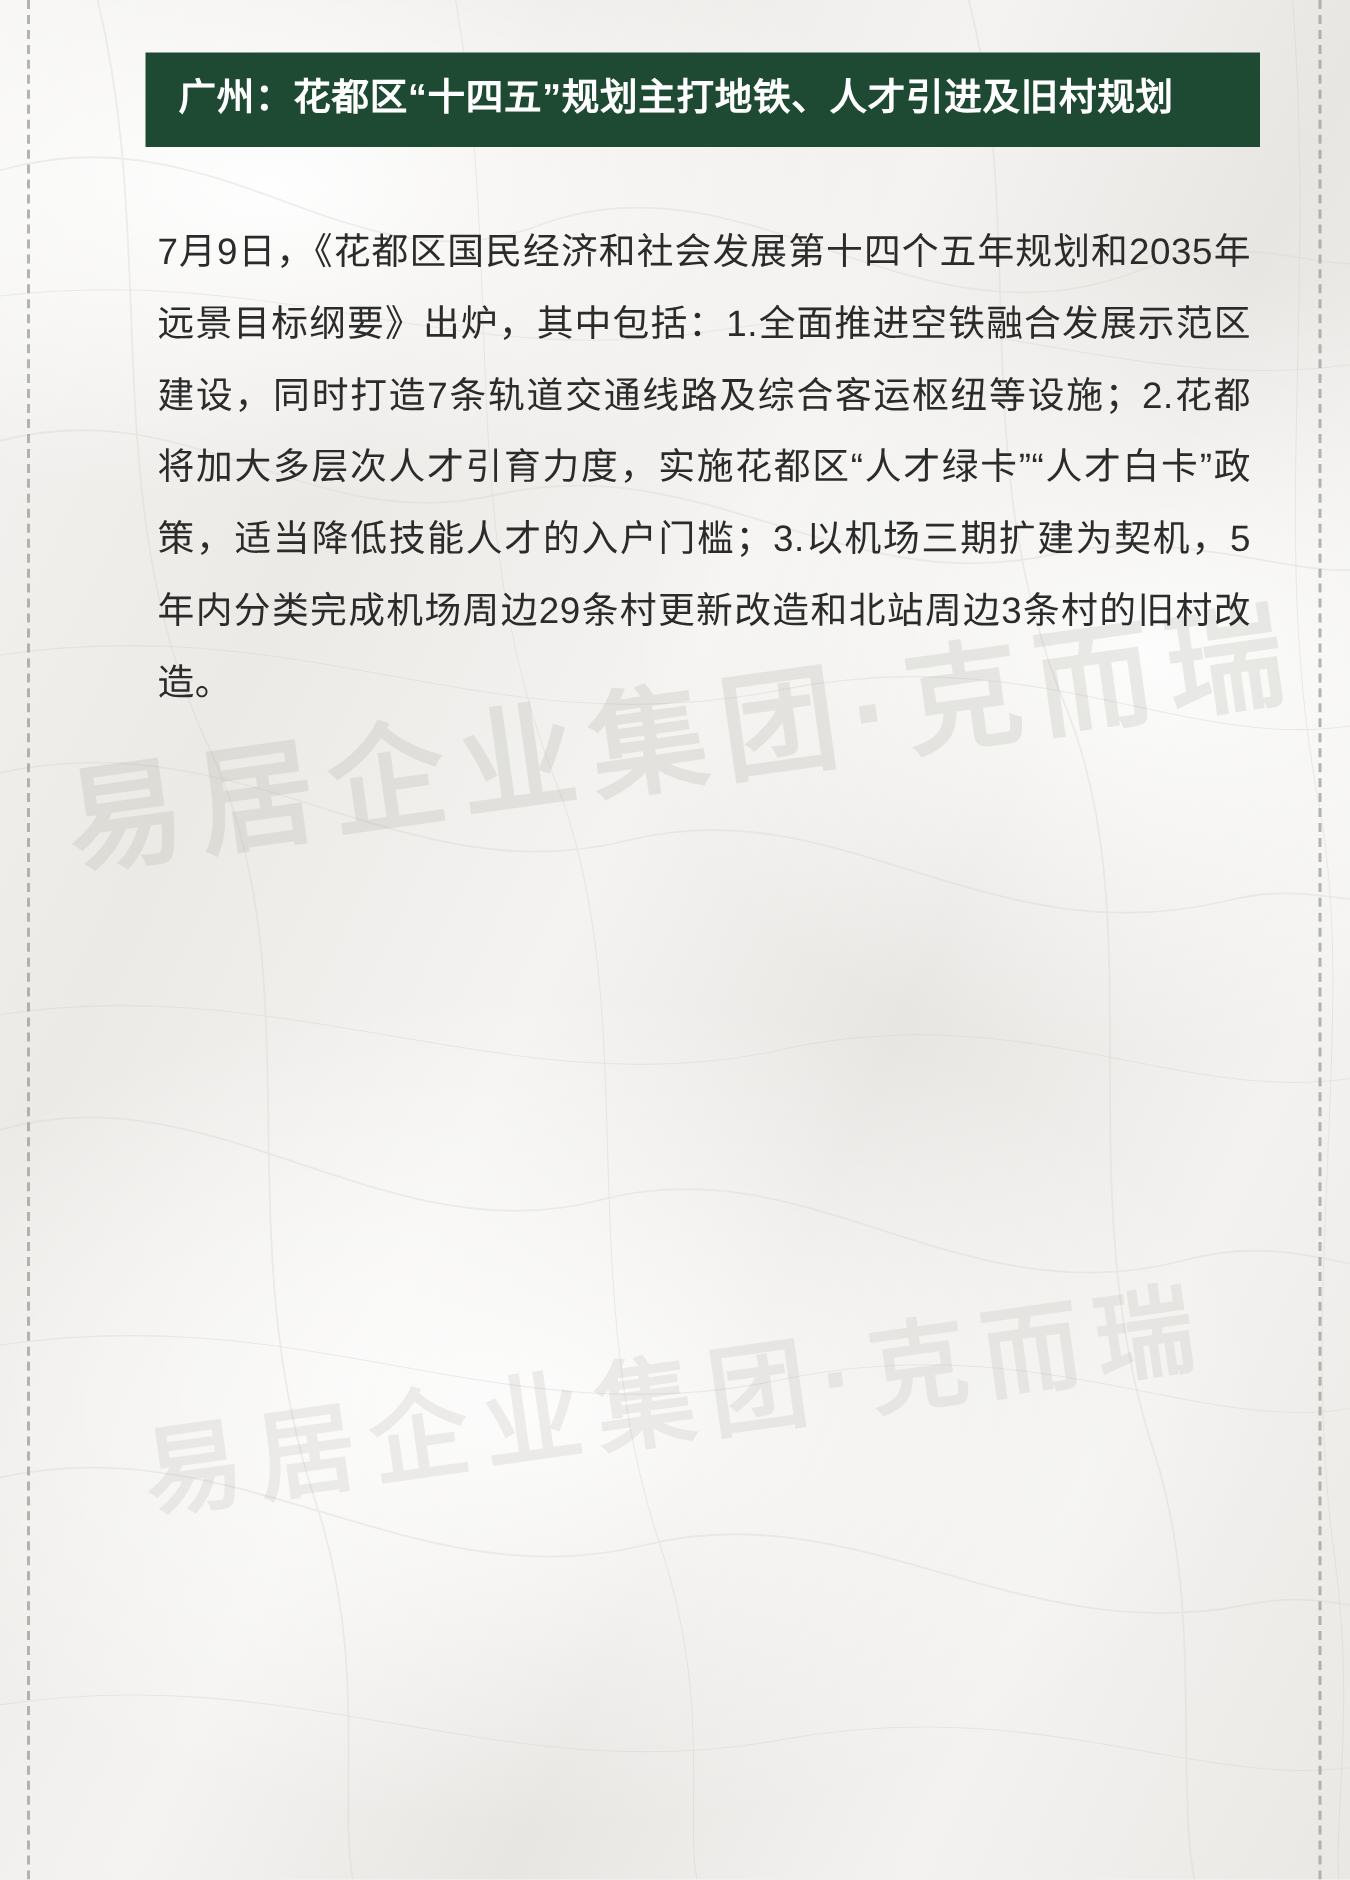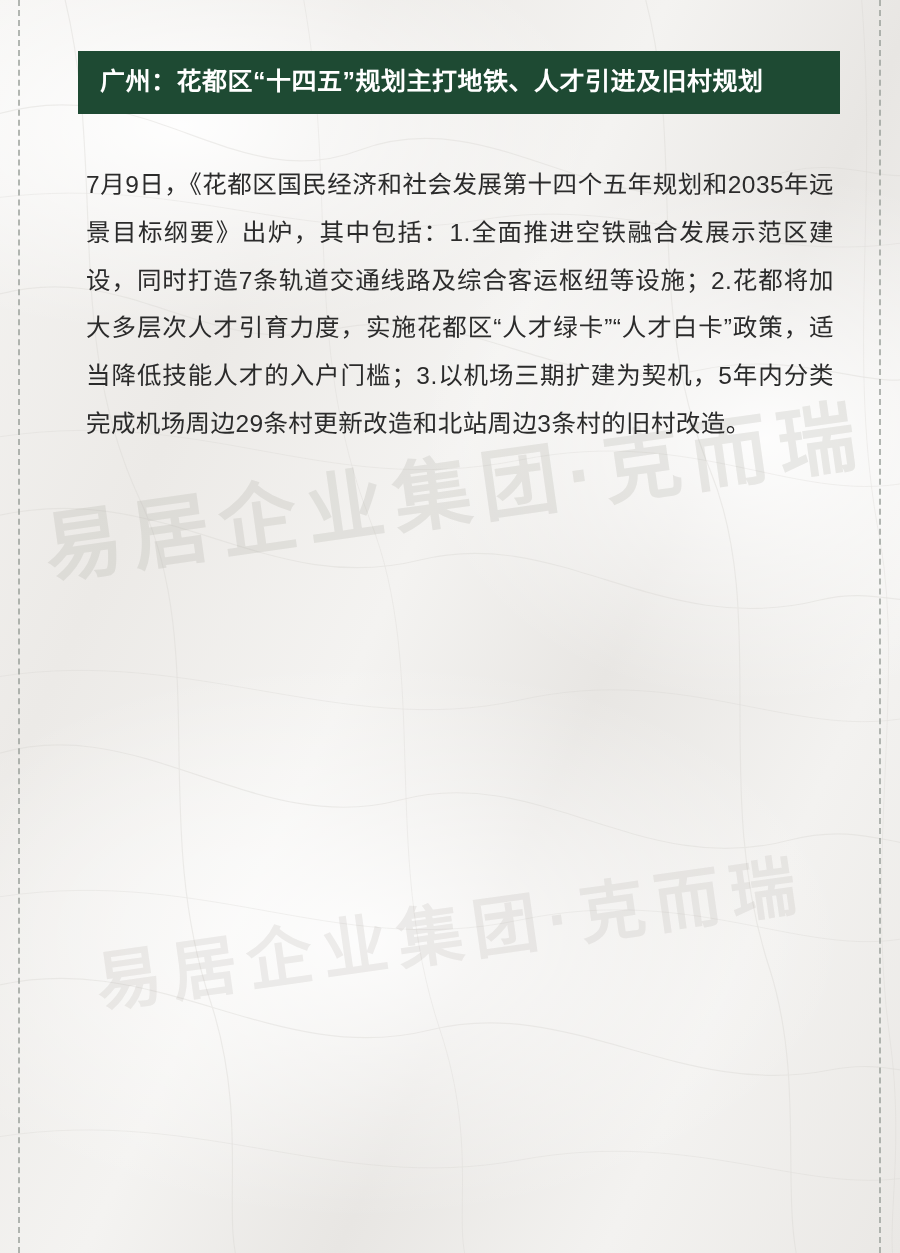--- a/index.html
+++ b/index.html
@@ -61,21 +61,22 @@
   }
   .watermark.second {
     top: 880px;
     font-size: 66px;
     color: rgba(160, 158, 152, 0.16);
   }
 
   
   .content {
     position: relative;
-    padding: 16px 60px 0 78px;
+    padding: 0 60px 0 78px;
+    margin-left: 19px;
   }
 
   .section { position: relative; }
 
   .section-title {
     display: block;
     color: #ffffff;
     font-size: 25px;
     font-weight: bold;
     line-height: 1.5;

